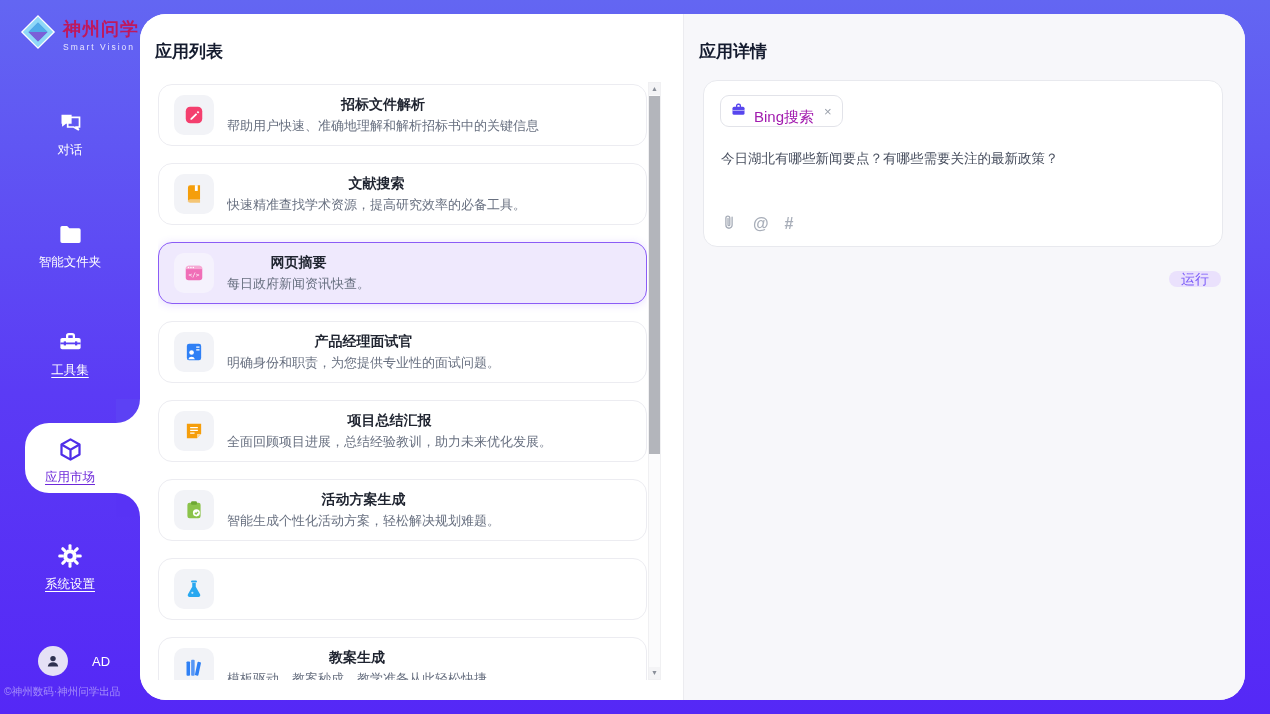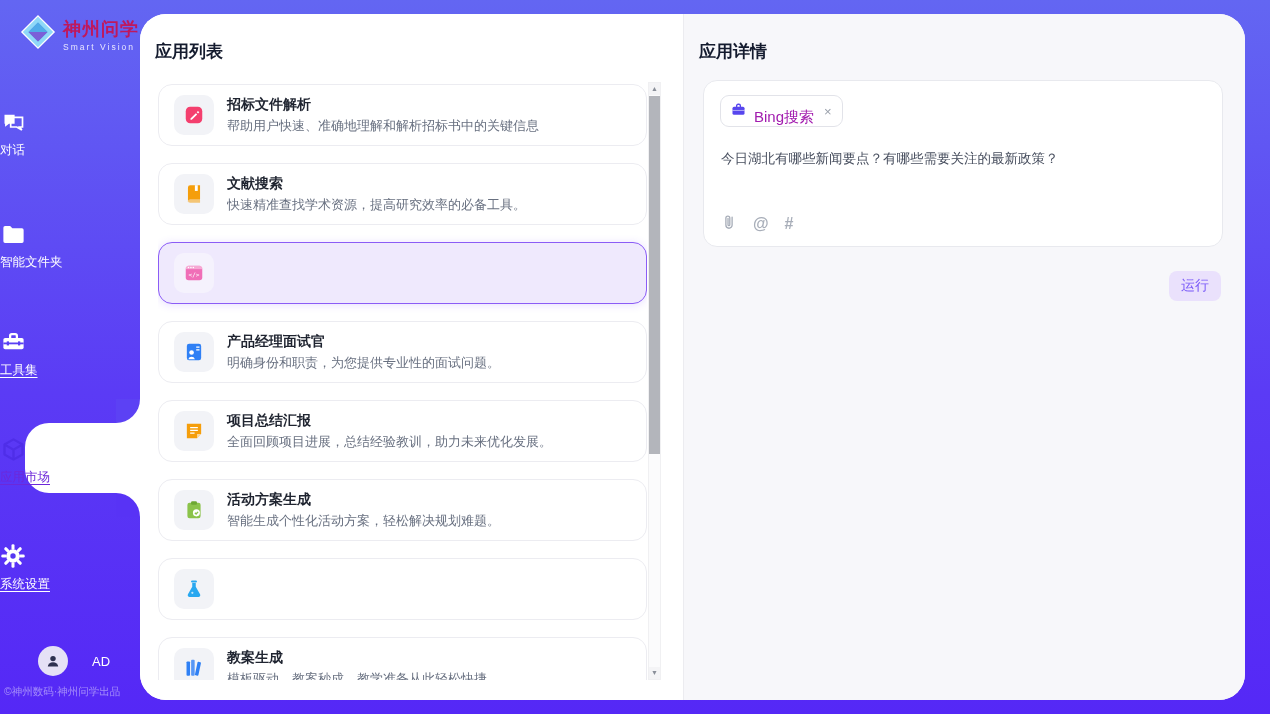--- a/index.html
+++ b/index.html
@@ -9,21 +9,21 @@
     background:linear-gradient(180deg,#6366F2 0%,#5B3BF5 55%,#5528F6 100%);
     position:relative; color:#1a2234;
   }
 
   
   .sidebar { position:absolute; left:0; top:0; width:140px; height:714px; }
   .logo { position:absolute; left:19px; top:13px; display:flex; align-items:center; gap:6px; }
   .logo-text .cn { color:#be185d; font-size:18px; font-weight:bold; letter-spacing:1px; }
   .logo-text .en { color:#e8e6ff; font-size:8.5px; letter-spacing:2px; margin-top:1px; }
 
-  .nav-item { position:absolute; left:0; width:140px; color:#fff; cursor:pointer; }
+  .nav-item { position:absolute; left:0; width:140px; text-align:center; color:#fff; cursor:pointer; }
   .nav-icon { display:block; height:28px; }
   .nav-label { display:inline-block; font-size:12.5px; margin-top:5px; }
   .nav-label.u { text-decoration:underline; text-underline-offset:3px; }
   [data-name="sidebar-item-chat"]     { top:109px; }
   [data-name="sidebar-item-folders"]  { top:221px; }
   [data-name="sidebar-item-tools"]    { top:329px; }
   [data-name="sidebar-item-market"]   { top:436px; color:#6d28d9; }
   [data-name="sidebar-item-settings"] { top:543px; }
 
   .pill { position:absolute; left:25px; top:423px; width:115px; height:70px; background:#fff; border-radius:24px 0 0 24px; }
@@ -42,39 +42,39 @@
   .content { position:absolute; left:140px; top:14px; width:1105px; height:686px; border-radius:26px; overflow:hidden; background:#fff; display:flex; }
 
   
   .list-panel { position:relative; width:543px; background:#fff; flex:none; }
   .panel-title { position:absolute; left:15px; top:26px; font-size:17px; font-weight:bold; color:#141b2e; }
   .cards { position:absolute; left:18px; top:70px; width:489px; height:596px; overflow:hidden; display:flex; flex-direction:column; gap:17px; }
   .app-card { flex:none; height:62px; background:#fff; border:1px solid #ececf1; border-radius:14px; display:flex; align-items:center; gap:13px; padding:0 15px; cursor:pointer; }
   .app-card.selected { background:#EFE9FD; border:1.5px solid #8B5CF6; box-shadow:0 1px 8px rgba(124,77,255,.18); }
   .app-icon-box { flex:none; width:40px; height:40px; border-radius:10px; background:#F2F3F7; display:flex; align-items:center; justify-content:center; }
   .app-card.selected .app-icon-box { background:#F5F2FD; }
-  .app-texts { display:flex; flex-direction:column; gap:3px; min-width:0; }
+  .app-texts { display:flex; flex-direction:column; gap:3px; min-width:0;align-items:center; }
   .app-name { font-size:14px; font-weight:bold; color:#1f2430; }
   .app-desc { font-size:13px; color:#687080; white-space:nowrap; overflow:hidden; }
 
   .scrollbar { position:absolute; right:22px; top:68px; width:13px; height:598px; background:#fbfbfc; border:1px solid #f0f0f2; }
   .scroll-arrow { position:absolute; left:0; width:11px; height:12px; text-align:center; font-size:7px; color:#8a8f99; line-height:12px; background:#f4f4f6; cursor:pointer; }
   .scroll-arrow.up { top:0; } .scroll-arrow.down { bottom:0; }
   .scroll-thumb { position:absolute; left:0; top:13px; width:11px; height:358px; background:#b3b5bb; cursor:grab; }
 
   
   .detail-panel { position:relative; flex:1; background:#F7F7FA; border-left:1px solid #ececf0;padding-left:42px; }
   .composer { position:absolute; left:19px; top:66px; width:520px; height:167px; background:#fff; border:1px solid #e8e9ee; border-radius:14px; }
   .tool-tag { position:absolute; left:16px; top:14px; height:32px; display:inline-flex; align-items:center; gap:8px; padding:0 10px; border:1px solid #e2e3e9; border-radius:9px; background:#fff; cursor:pointer; }
   .tool-tag-label { font-size:15px; color:#a21caf;margin-top:12px; }
   .tag-close { font-size:13px; color:#9aa0ab; margin-left:2px; cursor:pointer; }
   .prompt-text { position:absolute; left:17px; top:68px; right:16px; font-size:13.5px; color:#474e5e; line-height:1.5; cursor:text; }
   .composer-icons { position:absolute; left:17px; bottom:11px; display:flex; align-items:center; gap:16px; color:#a8aeb9; }
   .glyph-icon { font-size:16px; color:#a8aeb9; cursor:pointer; font-weight:bold; }
-  .run-btn { position:absolute; right:24px; top:257px; width:52px; height:30px; border:none; border-radius:8px; background:#EAE1FC; color:#7A5AF8; font-size:14px; font-family:inherit; cursor:pointer; }
+  .run-btn { position:absolute; right:24px; top:257px; width:52px; height:16px; border:none; border-radius:8px; background:#EAE1FC; color:#7A5AF8; font-size:14px; font-family:inherit; cursor:pointer; }
 </style>
 </head>
 <body>
 
 <div class="sidebar" data-name="sidebar">
   <div class="logo" data-name="brand-logo">
     <span data-name="brand-diamond-icon">
       <svg width="38" height="38" viewBox="0 0 40 40">
         <path d="M20 3 37 20 20 37 3 20Z" fill="#8FD8F8" stroke="#fff" stroke-width="1.4"></path>
         <path d="M20 10 30 20 20 30 10 20Z" fill="#3F86D8"></path>
@@ -177,20 +177,24 @@
           <span class="app-icon-box" data-name="browser-code-icon">
             <svg width="22" height="22" viewBox="0 0 20 20">
       <rect x="2.5" y="3.5" width="15" height="13" rx="2.5" fill="#F06EB7"></rect>
       <rect x="2.5" y="3.5" width="15" height="3" fill="#fff" opacity=".4"></rect>
       <circle cx="5" cy="5" r=".7" fill="#fff"></circle>
               <circle cx="7.2" cy="5" r=".7" fill="#fff"></circle>
               <circle cx="9.4" cy="5" r=".7" fill="#fff"></circle>
       <text x="10" y="13.8" text-anchor="middle" font-size="5.5" fill="#fff" font-family="DejaVu Sans Mono, monospace">&lt;/&gt;</text>
             </svg>
           </span>
+          <span class="app-texts">
+            <span class="app-name" data-name="app-card-title">网页摘要</span>
+            <span class="app-desc" data-name="app-card-description">每日政府新闻资讯快查。</span>
+          </span>
         </div>
         <div class="app-card" data-name="app-card">
           <span class="app-icon-box" data-name="interview-icon">
             <svg width="22" height="22" viewBox="0 0 20 20">
       <rect x="3.5" y="2.5" width="13" height="15" rx="2" fill="#2F80F5"></rect>
       <path d="M12 5.5h3M12 8h3" stroke="#fff" stroke-width="1.2"></path>
       <circle cx="7.8" cy="10.5" r="2.1" fill="#fff"></circle>
       <path d="M4.8 16.5a3.2 3.2 0 0 1 6 0z" fill="#fff"></path>
             </svg>
           </span>

